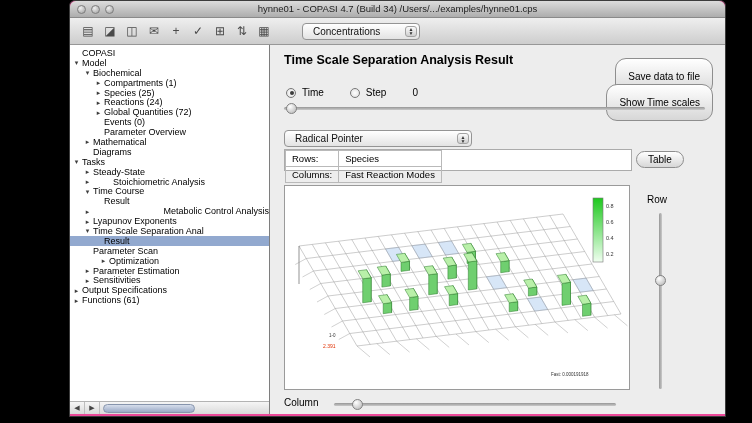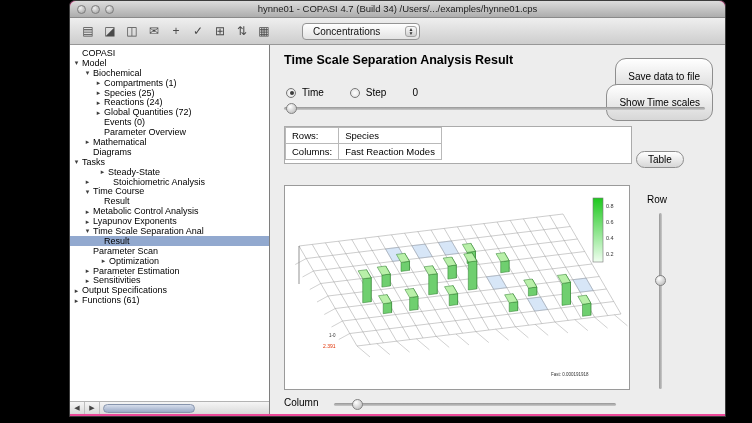--- a/index.html
+++ b/index.html
@@ -66,21 +66,21 @@
               background:linear-gradient(#969696,#cacaca); }
   #slider-top { left:14px; right:20px; top:62px; }
   #slider-col { left:64px; width:282px; top:358px; }
   .thumb { position:absolute; width:11px; height:11px; border-radius:50%; top:-4.5px;
            background:radial-gradient(circle at 35% 30%, #ffffff, #b2b2b2); border:1px solid #828282; }
   #slider-top .thumb { left:2px; }
   #slider-col .thumb { left:18px; }
   .dropdown { position:absolute; left:14px; top:85px; width:188px; position:absolute;
               background:linear-gradient(#ffffff,#e3e3e3); border:1px solid #949494;
               border-radius:4px; font-size:10px; color:#111; padding:2px 22px 2px 10px; }
-  .info-box { position:absolute; left:14px; top:81px; width:348px; height:38px;
+  .info-box { position:absolute; left:14px; top:104px; width:348px; height:22px;
               background:#fff; border:1px solid #ababab; }
   .info-table { border-collapse:collapse; font-size:9.5px; color:#000; }
   .info-table td { border:1px solid #b9b9b9; padding:2px 6px; white-space:nowrap; }
   .plot-box { position:absolute; left:14px; top:140px; width:346px; height:205px;
               background:#fff; border:1px solid #9a9a9a; }
   .row-label { position:absolute; left:377px; top:149px; font-size:10px; color:#000; }
   .col-label { position:absolute; left:14px; top:352px; font-size:10px; color:#000; }
   .slider-v { position:absolute; left:389px; top:168px; width:3px; height:176px; border-radius:2px;
               background:linear-gradient(to right,#969696,#cacaca); }
   .slider-v .thumb { left:-4.5px; top:62px; }
@@ -165,37 +165,37 @@
             <span class="tlabel">Mathematical</span>
           </div>
           <div class="trow" style="padding-left: 13px;">
             <span class="arr"></span>
             <span class="tlabel">Diagrams</span>
           </div>
           <div class="trow" style="padding-left: 2px;">
             <span class="arr">▾</span>
             <span class="tlabel">Tasks</span>
           </div>
-          <div class="trow" style="padding-left: 28px;">
+          <div class="trow" style="padding-left: 13px;">
             <span class="arr">▸</span>
             <span class="tlabel">Steady-State</span>
           </div>
           <div class="trow" style="padding-left: 13px; gap: 20px;">
             <span class="arr">▸</span>
             <span class="tlabel">Stoichiometric Analysis</span>
           </div>
           <div class="trow" style="padding-left: 13px;">
             <span class="arr">▾</span>
             <span class="tlabel">Time Course</span>
           </div>
           <div class="trow" style="padding-left: 24px;">
             <span class="arr"></span>
             <span class="tlabel">Result</span>
           </div>
-          <div class="trow" style="padding-left: 13px;">
+          <div class="trow" style="padding-left: 13px; justify-content: space-between;">
             <span class="arr">▸</span>
             <span class="tlabel">Metabolic Control Analysis</span>
           </div>
           <div class="trow" style="padding-left: 13px;">
             <span class="arr">▸</span>
             <span class="tlabel">Lyapunov Exponents</span>
           </div>
           <div class="trow" style="padding-left: 13px;">
             <span class="arr">▾</span>
             <span class="tlabel">Time Scale Separation Anal</span>

